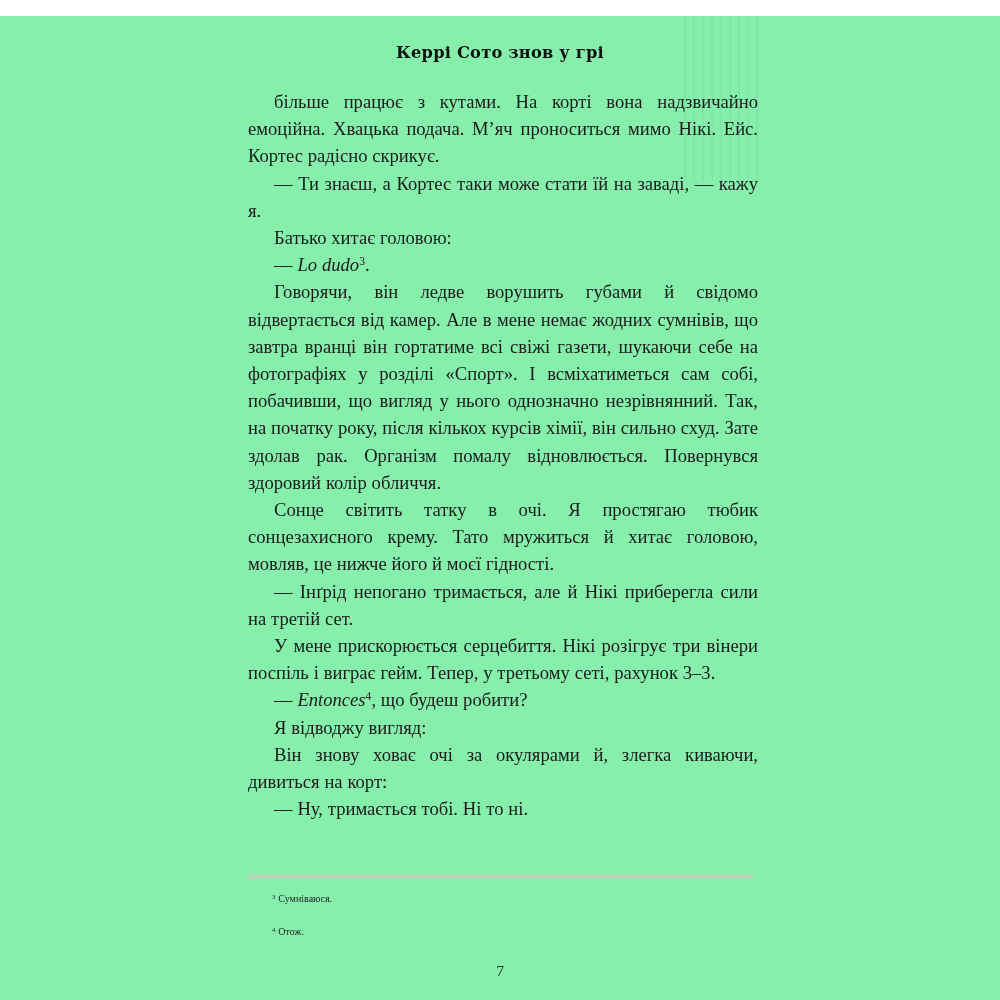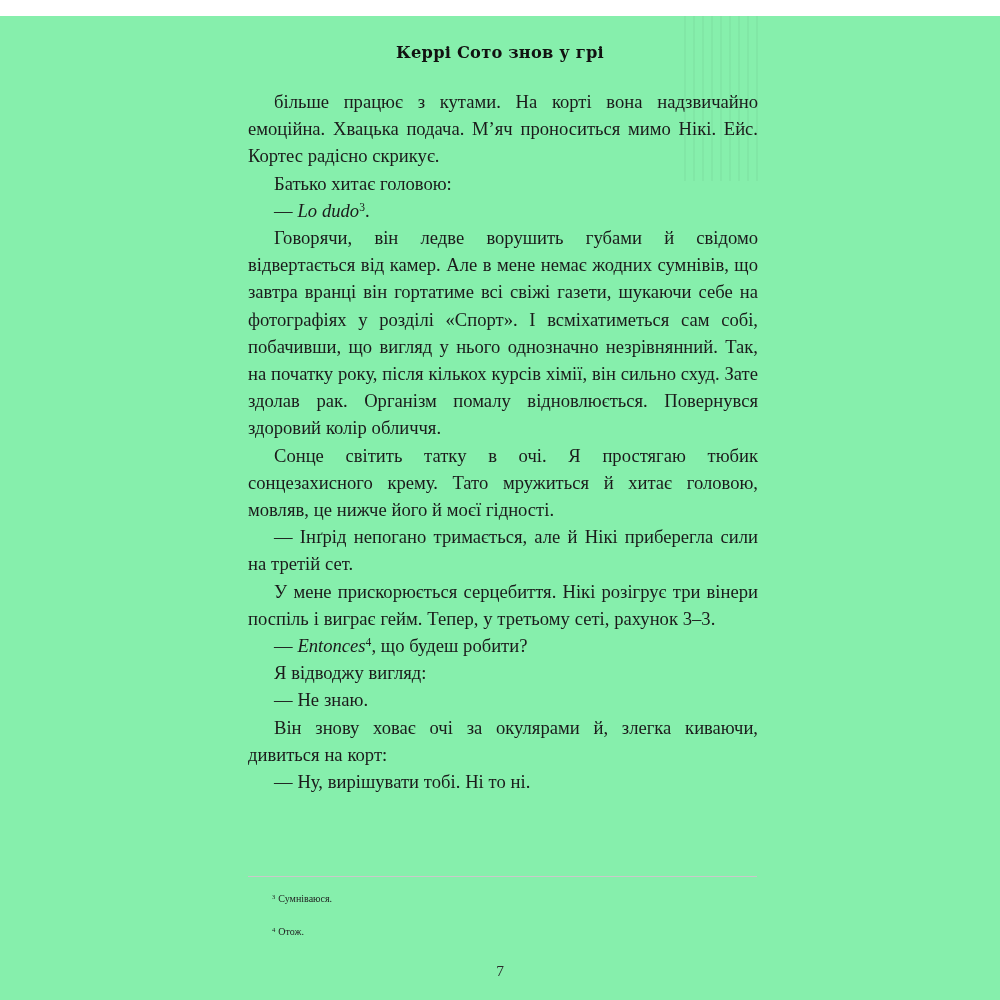--- a/index.html
+++ b/index.html
@@ -136,20 +136,23 @@
   <div class="scan-artifact"></div>
 
   <div class="running-head">Керрі Сото знов у грі</div>
 
   <div class="text-column">
 
     <p class="para last-line-left">
       <span>більше працює з кутами. На корті вона надзвичайно емоційна. Хвацька подача. М’яч проноситься мимо Нікі. Ейс. Кортес радісно скрикує.</span>
     </p>
 
+    <p class="para last-line-left">
+      <span>— Ти знаєш, а Кортес таки може стати їй на заваді, — кажу я.</span>
+    </p>
 
     <p class="para last-line-left">
       <span>Батько хитає головою:</span>
     </p>
 
     <p class="para last-line-left">
       <span>—</span><span>&nbsp;</span><em>Lo dudo</em><sup>3</sup><span>.</span>
     </p>
 
     <p class="para last-line-left">
@@ -170,30 +173,27 @@
 
 
     <p class="para last-line-left">
       <span>—</span><span>&nbsp;</span><em>Entonces</em><sup>4</sup><span>, що будеш робити?</span>
     </p>
 
     <p class="para last-line-left">
       <span>Я відводжу вигляд:</span>
     </p>
 
-    <p class="para last-line-left">
-      <span>— Не знаю.</span>
-    </p>
 
     <p class="para last-line-left">
       <span>Він знову ховає очі за окулярами й, злегка киваючи, дивиться на корт:</span>
     </p>
 
     <p class="para last-line-left">
-      <span>— Ну, вирішувати тобі. Ні то ні.</span>
+      <span>— Ну, тримається тобі. Ні то ні.</span>
     </p>
 
   </div>
 
   <div class="footnotes">
     <div class="footnote-rule"></div>
 
     <p class="footnote">
       <sup>3</sup><span>Сумніваюся.</span>
     </p>

